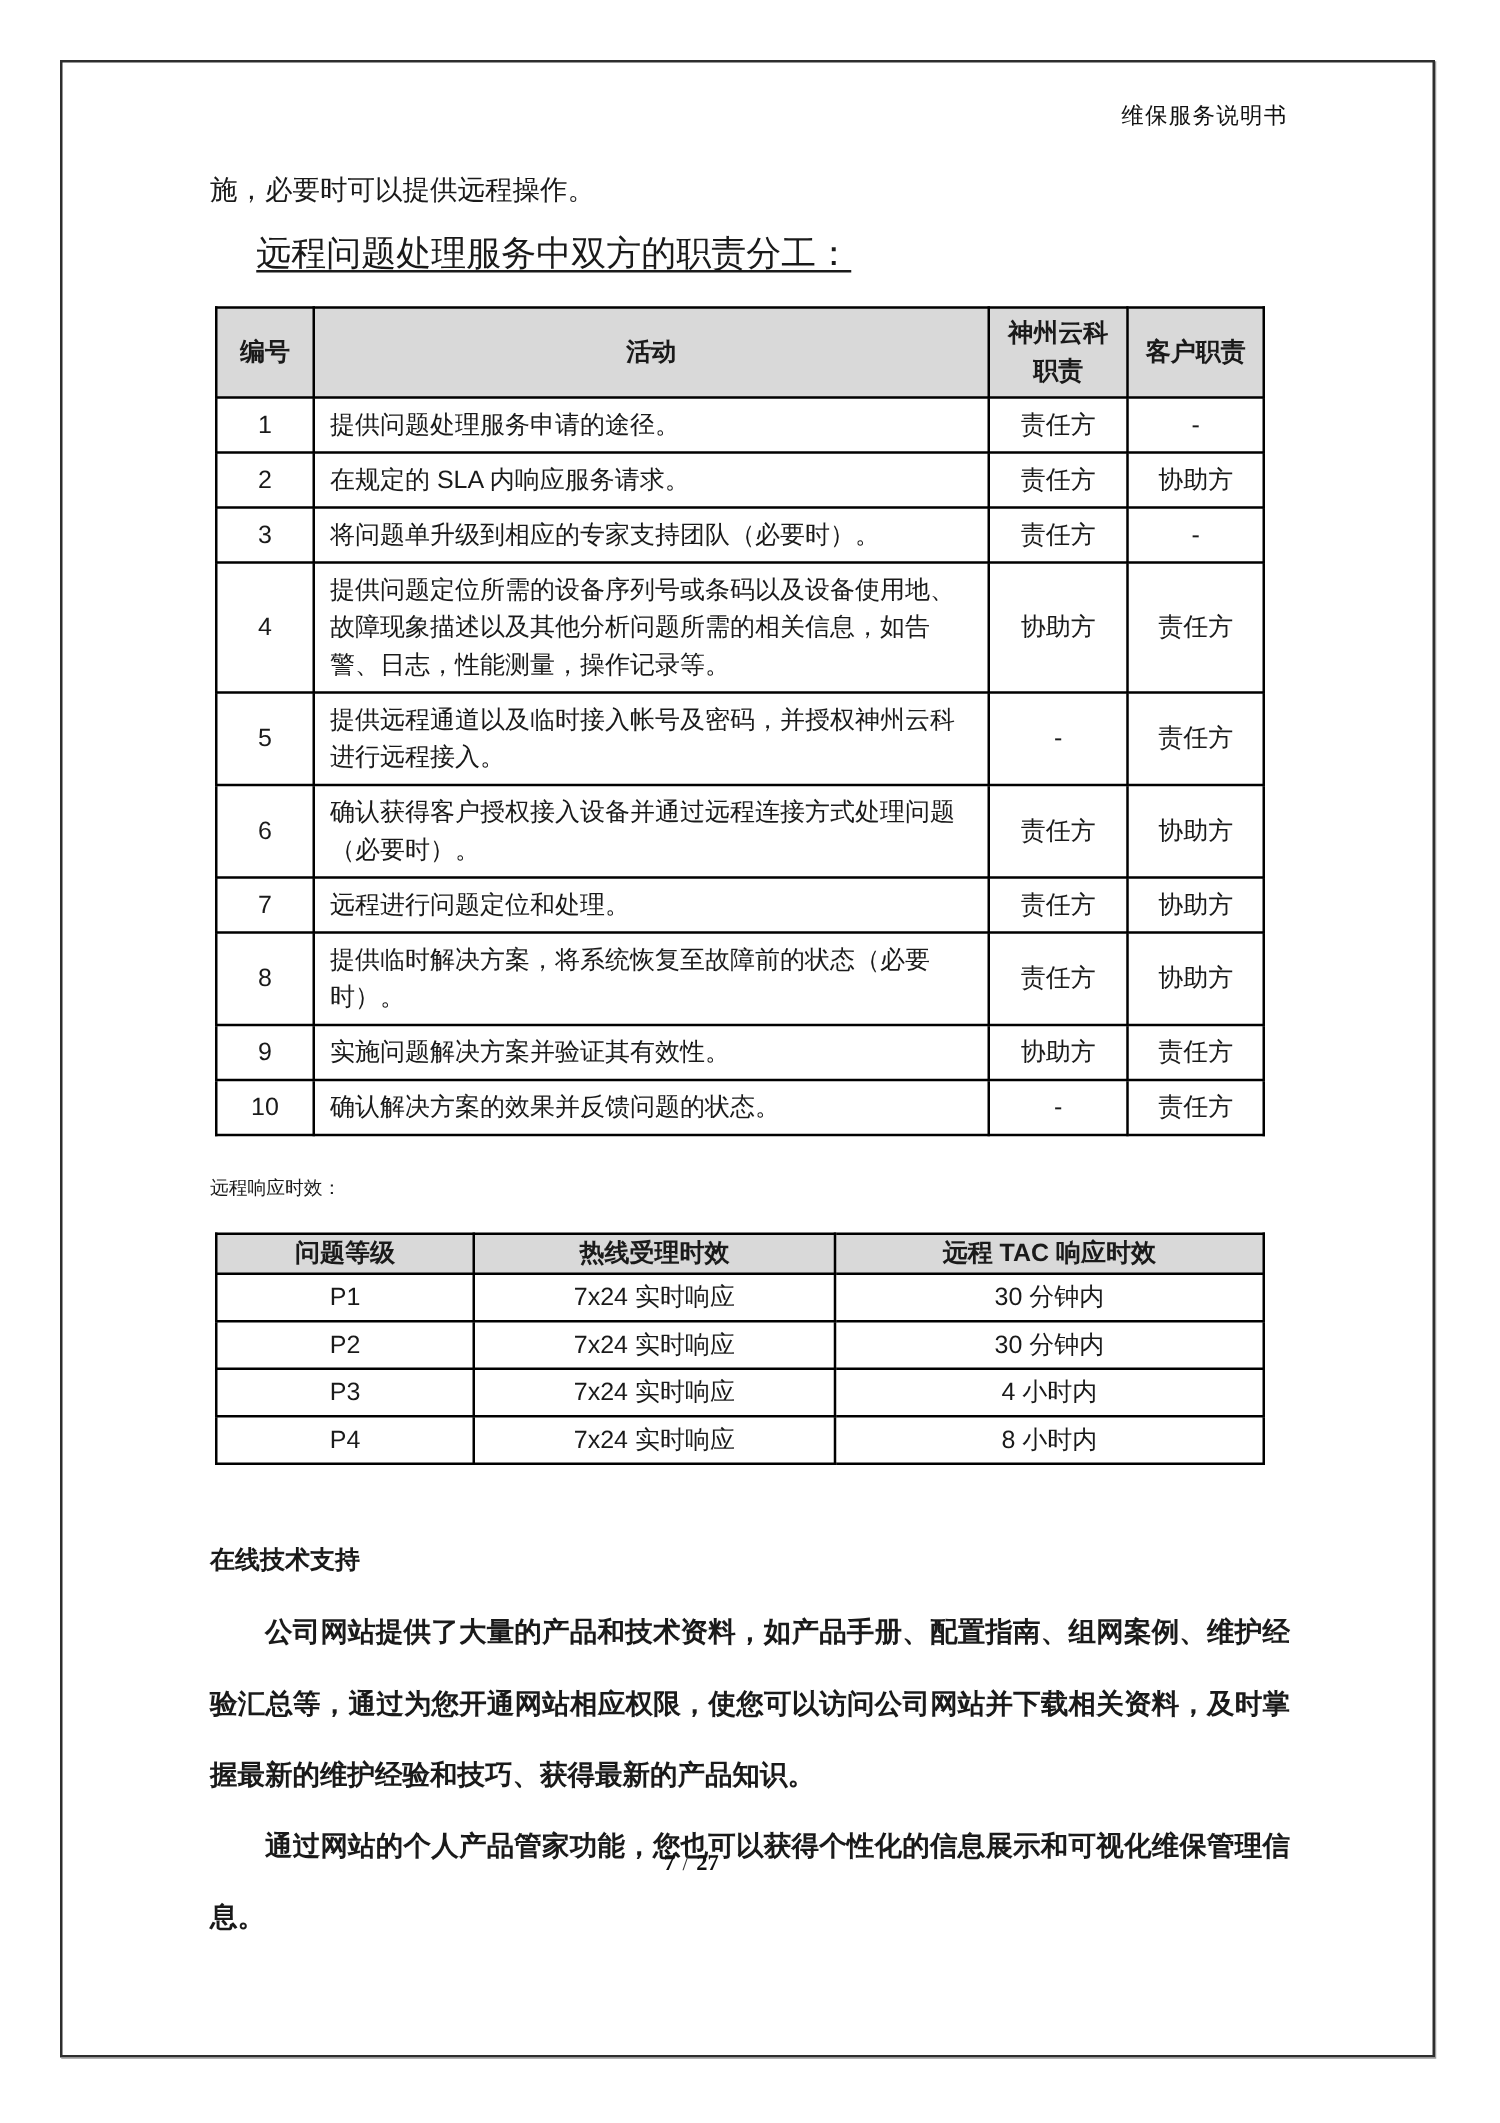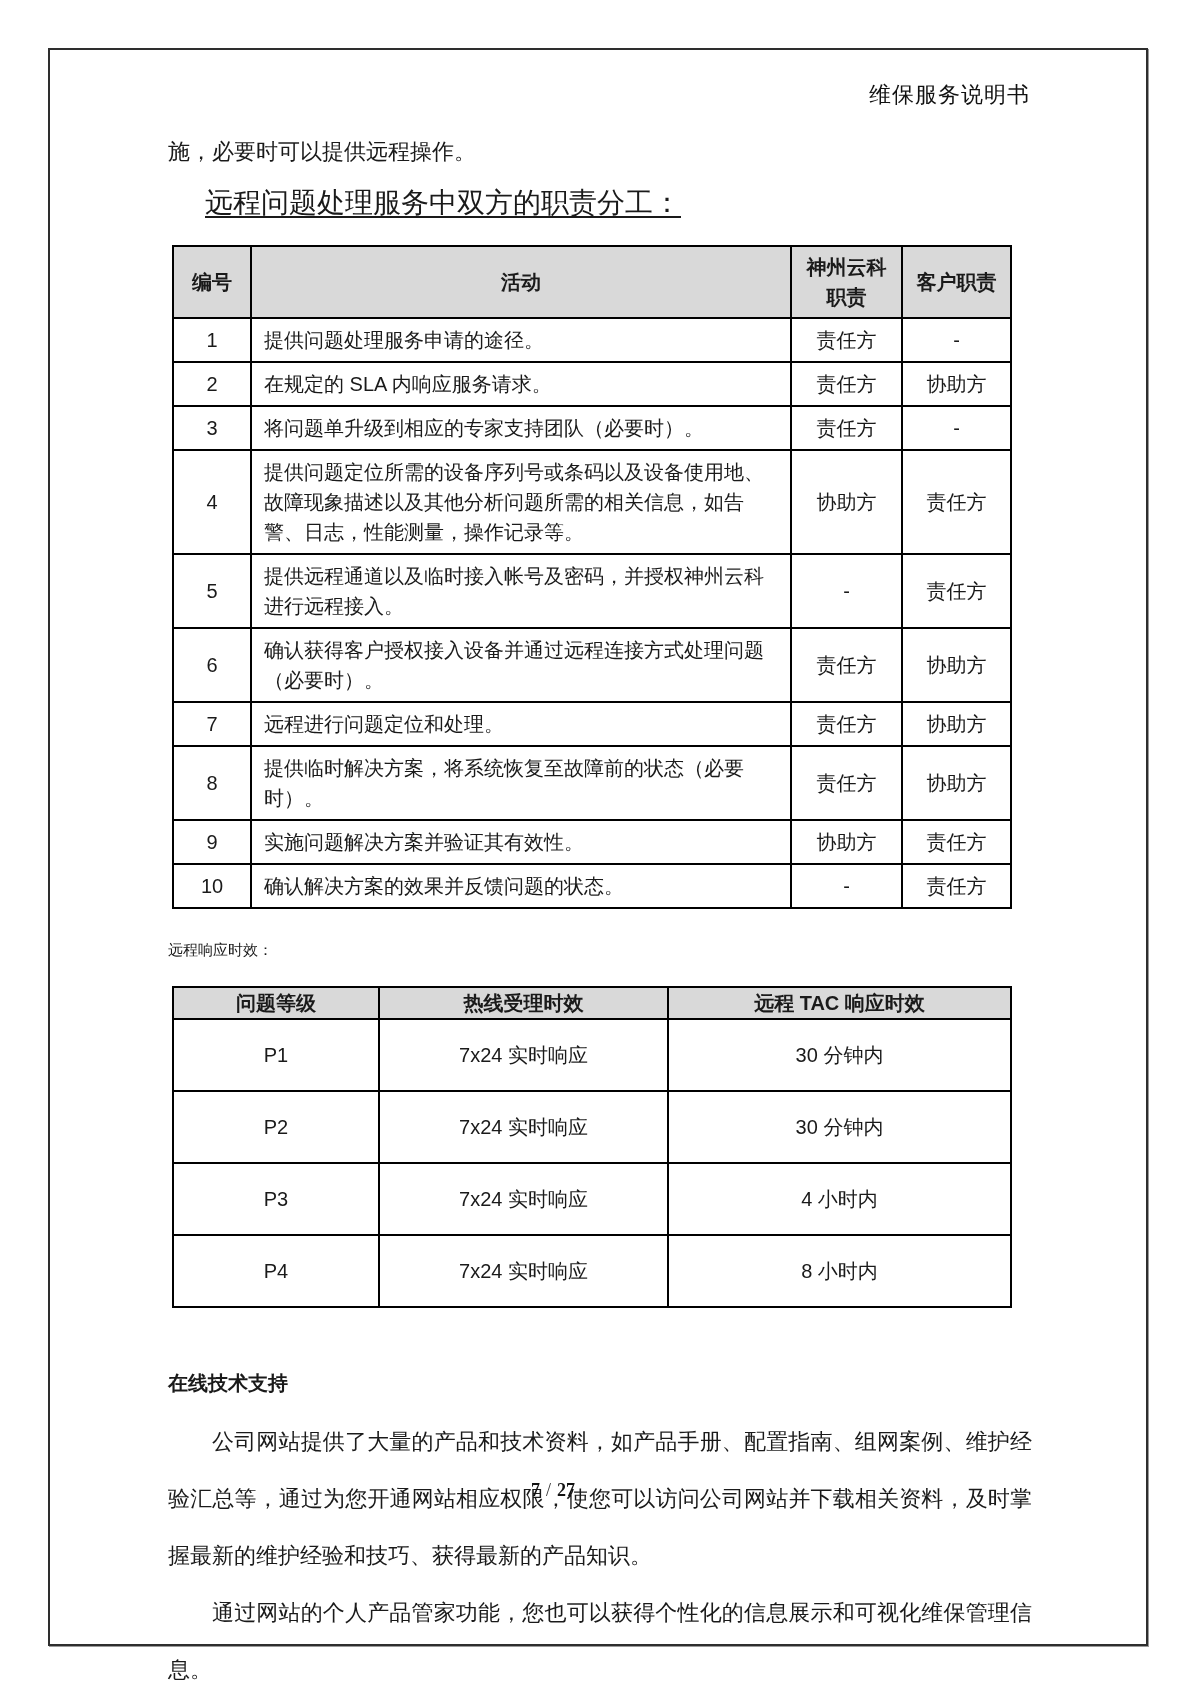--- a/index.html
+++ b/index.html
@@ -17,21 +17,21 @@
     width: 1100px; height: 1598px;
     border: 2px solid #2e2e2e;
     box-shadow: 1px 1px 0 #9a9a9a;
     box-sizing: border-box;
     pointer-events: none;
   }
   .doc-header {
     position: absolute;
     top: 80px; right: 170px;
     font-family: "Liberation Serif", "DejaVu Serif", serif;
-    font-size: 22px;
+    font-size: 18px;
     letter-spacing: 1px;
     color: #111;
   }
   .content {
     position: absolute;
     left: 168px; top: 136px;
     width: 864px;
   }
   .intro-line {
     font-size: 22px;
@@ -78,34 +78,35 @@
   .vendor-head-inner { display: inline-block; max-width: 4.2em; }
 
   .sla-caption {
     font-size: 15px;
     margin: 32px 0 0 0;
   }
   table.sla-table { margin-top: 26px; }
   table.sla-table col.s-level   { width: 206px; }
   table.sla-table col.s-hotline { width: 289px; }
   table.sla-table col.s-tac     { width: 343px; }
-  table.sla-table td { text-align: center; padding: 20px 6px; }
+  table.sla-table td { text-align: center; padding: 3px 6px; }
   table.sla-table th { padding: 0 6px; }
 
   .section-heading {
     font-size: 20px;
     font-weight: bold;
     margin: 62px 0 0 0;
   }
   .body-paragraph {
     font-size: 22px;
     line-height: 57px;
     text-align: justify;
     text-indent: 2em;
     margin: 16px 0 0 0;
+    font-weight: bold;
   }
   .body-paragraph.second { margin-top: 0; }
 
   .page-footer {
     position: absolute;
     top: 1480px;
     left: 48px;
     width: 1010px;
     text-align: center;
     font-family: "Liberation Serif", "DejaVu Serif", serif;

